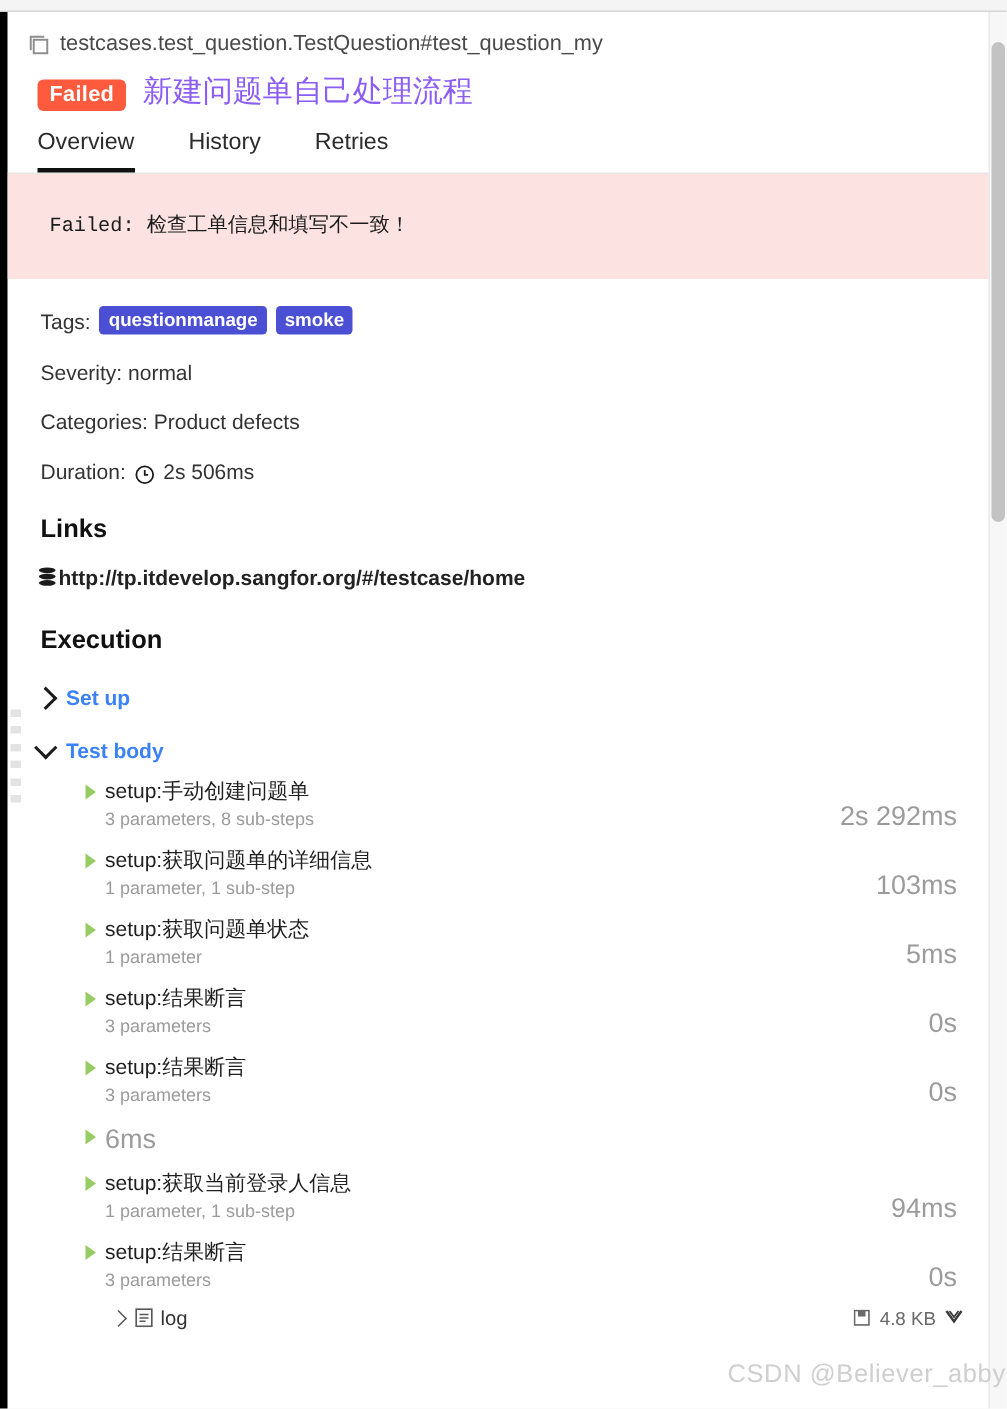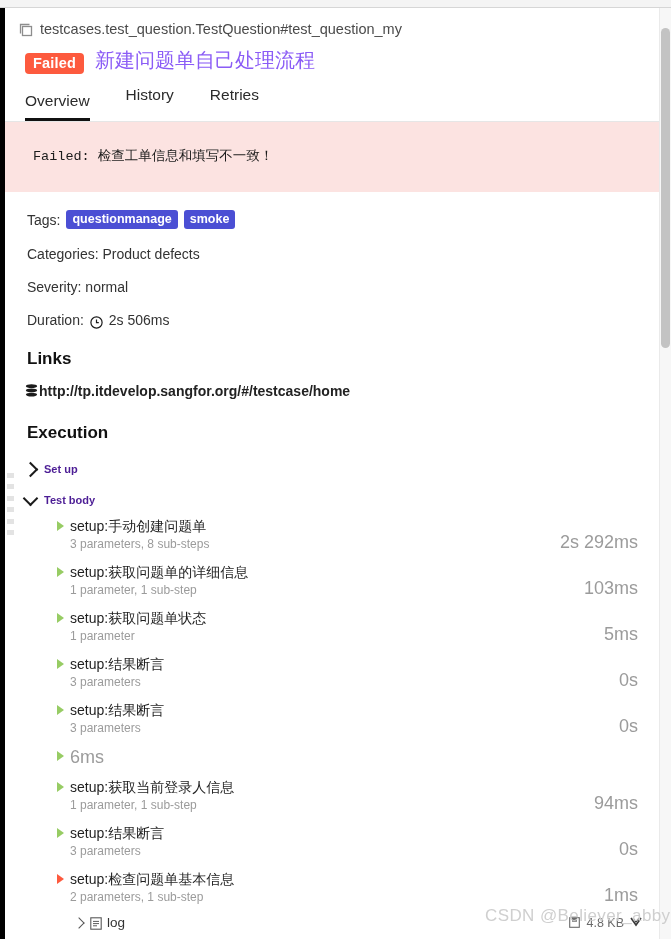--- a/index.html
+++ b/index.html
@@ -124,21 +124,20 @@
   }
   .tab {
     font-size: 15.5px;
     color: #2b2b2b;
     padding-bottom: 8px;
     border-bottom: 3px solid transparent;
     cursor: pointer;
   }
   .tab.active {
     border-bottom-color: #111111;
-    margin-top: 6px;
   }
 
   
   .error-banner {
     background: #fce3e1;
     padding: 25px 0 27px 28px;
     font-family: "Liberation Mono", monospace;
     font-size: 13.5px;
     color: #1b1b1b;
   }
@@ -187,23 +186,23 @@
 
   
   .exec-group {
     padding-left: 20px;
     margin-bottom: 7px;
   }
   .exec-group-row {
     display: flex;
     align-items: center;
     gap: 8px;
-    font-size: 11px;
+    font-size: 14px;
     font-weight: bold;
-    color: #4c1d95;
+    color: #3b82f6;
     padding: 6px 0;
     cursor: pointer;
   }
   .chev {
     width: 9px; height: 9px;
     display: inline-block;
     border-right: 2px solid #1b1b1b;
     border-bottom: 2px solid #1b1b1b;
     flex: 0 0 auto;
   }
@@ -329,22 +328,22 @@
     </div>
 
     <div class="error-banner">Failed: 检查工单信息和填写不一致！</div>
 
     <div class="meta">
       <div class="meta-row">
         <span>Tags:</span>
         <span class="tag">questionmanage</span>
         <span class="tag">smoke</span>
       </div>
+      <div class="meta-row">Severity: normal</div>
       <div class="meta-row">Categories: Product defects</div>
-      <div class="meta-row">Severity: normal</div>
       <div class="meta-row">
         <span>Duration:</span>
         <span class="clock-icon">
           <svg viewBox="0 0 13 13" width="13" height="13">
             <circle cx="6.5" cy="6.5" r="5.6" fill="none" stroke="#1b1b1b" stroke-width="1.2"></circle>
             <path d="M6.5 3.4 L6.5 6.6 L8.8 6.6" fill="none" stroke="#1b1b1b" stroke-width="1.2"></path>
           </svg>
         </span>
         <span>2s 506ms</span>
       </div>
@@ -440,28 +439,20 @@
 
         <div class="step">
           <span class="step-chev"></span>
           <span class="step-body">
             <span class="step-name">setup:结果断言</span>
             <div class="step-sub">3 parameters</div>
           </span>
           <span class="step-dur">0s</span>
         </div>
 
-        <div class="step">
-          <span class="step-chev failed"></span>
-          <span class="step-body">
-            <span class="step-name">setup:检查问题单基本信息</span>
-            <div class="step-sub">2 parameters, 1 sub-step</div>
-          </span>
-          <span class="step-dur">1ms</span>
-        </div>
 
         <div class="attach-row">
           <span class="attach-chev"></span>
           <span class="file-icon">
             <svg viewBox="0 0 12 13" width="12" height="13">
               <rect x="0.8" y="0.8" width="10.4" height="11.4" fill="none" stroke="#5a5a5a" stroke-width="1.1"></rect>
               <path d="M3 4.4 H9 M3 6.6 H9 M3 8.8 H7" stroke="#5a5a5a" stroke-width="1"></path>
             </svg>
           </span>
           <span class="attach-name">log</span>

